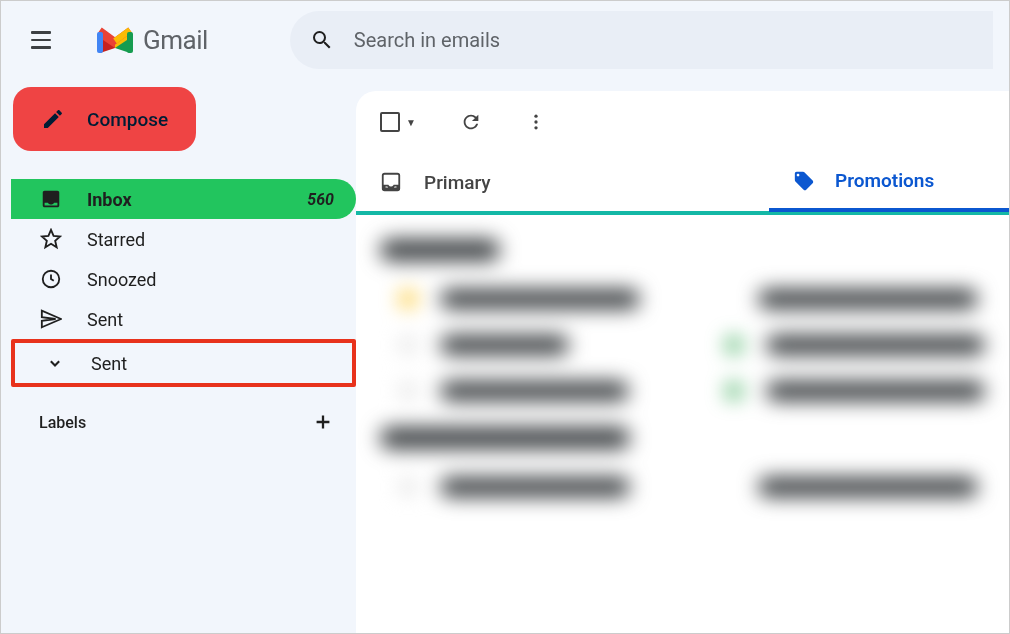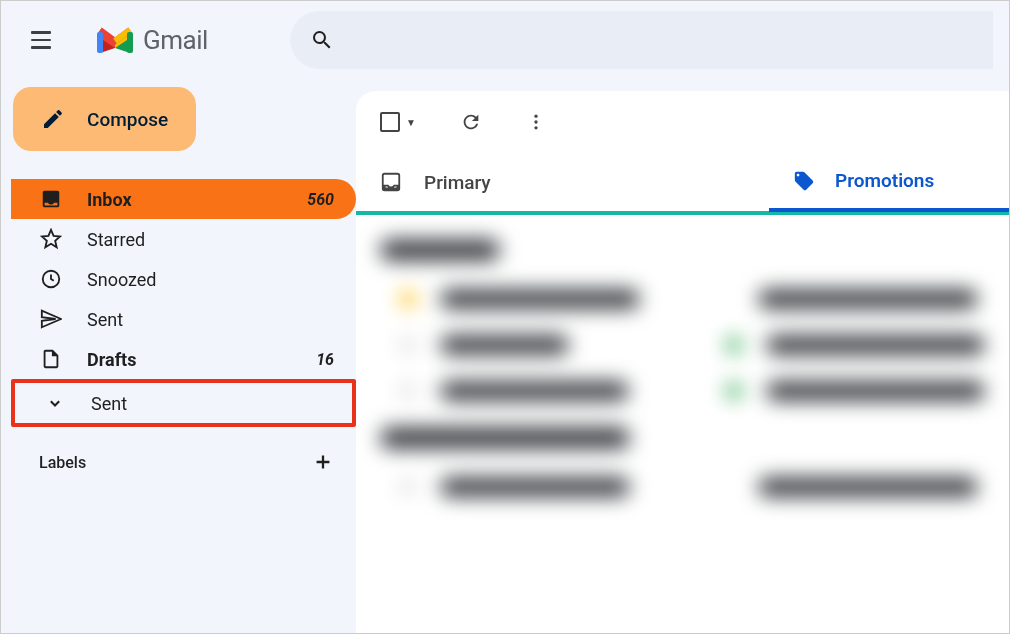--- a/index.html
+++ b/index.html
@@ -14,26 +14,26 @@
     .gmail-text { font-size: 26px; color: #5f6368; letter-spacing: -0.5px; }
     
     .search-bar { flex: 1; margin-left: 50px; }
     .search-box { background: #e9eef6; border-radius: 30px 0 0 30px; height: 58px; display: flex; align-items: center; padding: 0 20px; gap: 20px; }
     .search-input { border: none; background: transparent; font-size: 20px; color: #5f6368; outline: none; flex: 1; }
     .search-input::placeholder { color: #5f6368; }
     
     .container { display: flex; height: calc(100% - 70px); }
     
     .sidebar { width: 355px; padding: 8px 0 8px 10px; }
-    .compose-btn { background: #fdba74; border-radius: 18px; padding: 20px 28px; display: inline-flex; align-items: center; gap: 22px; cursor: pointer; margin-bottom: 28px; margin-left: 2px; }
+    .compose-btn { background: #ef4444; border-radius: 18px; padding: 20px 28px; display: inline-flex; align-items: center; gap: 22px; cursor: pointer; margin-bottom: 28px; margin-left: 2px; }
     .compose-text { font-size: 19px; color: #001d35; font-weight: 500; }
     
     .nav-list { list-style: none; }
     .nav-item { display: flex; align-items: center; padding: 8px 22px 8px 28px; border-radius: 0 20px 20px 0; cursor: pointer; }
-    .nav-item.active { background: #f97316; }
+    .nav-item.active { background: #22c55e; }
     .nav-item.active .nav-label, .nav-item.active .nav-count { font-weight: 700; }
     .nav-item.bold .nav-label, .nav-item.bold .nav-count { font-weight: 700; }
     .nav-icon { width: 24px; height: 24px; margin-right: 24px; display: flex; align-items: center; justify-content: center; }
     .nav-label { font-size: 18px; color: #1f1f1f; flex: 1; }
     .nav-count { font-size: 16px; color: #1f1f1f; font-style: italic; }
     .nav-highlight { border: 4px solid #e8321c; border-radius: 2px; }
     
     .labels-section { display: flex; align-items: center; padding: 24px 22px 8px 28px; }
     .labels-text { font-size: 16px; color: #1f1f1f; flex: 1; font-weight: 500; }
     
@@ -79,20 +79,21 @@
       <rect x="0" y="6" width="6" height="21" fill="#4285f4" rx="2"></rect>
       <rect x="30" y="6" width="6" height="21" fill="#169c50" rx="2"></rect>
     </svg>
     <span class="gmail-text">Gmail</span>
   </div>
   <div class="search-bar">
     <div class="search-box">
       <svg width="24" height="24" viewBox="0 0 24 24">
         <path d="M15.5 14h-.79l-.28-.27A6.471 6.471 0 0 0 16 9.5 6.5 6.5 0 1 0 9.5 16c1.61 0 3.09-.59 4.23-1.57l.27.28v.79l5 4.99L20.49 19l-4.99-5zm-6 0C7.01 14 5 11.99 5 9.5S7.01 5 9.5 5 14 7.01 14 9.5 11.99 14 9.5 14z" fill="#1f1f1f"></path>
       </svg>
+      <input class="search-input" placeholder="Search in emails" style="">
     </div>
   </div>
 </div>
 
 <div class="container">
   <div class="sidebar">
     <div class="compose-btn">
       <svg width="24" height="24" viewBox="0 0 24 24">
         <path d="M3 17.25V21h3.75L17.81 9.94l-3.75-3.75L3 17.25zM20.71 7.04c.39-.39.39-1.02 0-1.41l-2.34-2.34c-.39-.39-1.02-.39-1.41 0l-1.83 1.83 3.75 3.75 1.83-1.83z" fill="#001d35"></path>
       </svg>
@@ -126,29 +127,20 @@
         </span>
         <span class="nav-label">Snoozed</span>
       </li>
       <li class="nav-item">
         <span class="nav-icon">
           <svg width="22" height="22" viewBox="0 0 24 24">
               <path d="M2 21l21-9L2 3v7l15 2-15 2v7z" fill="none" stroke="#1f1f1f" stroke-width="2"></path>
             </svg>
         </span>
         <span class="nav-label">Sent</span>
-      </li>
-      <li class="nav-item bold">
-        <span class="nav-icon">
-          <svg width="22" height="22" viewBox="0 0 24 24">
-              <path d="M14 2H6c-1.1 0-2 .9-2 2v16c0 1.1.9 2 2 2h12c1.1 0 2-.9 2-2V8l-6-6zM6 20V4h7v5h5v11H6z" fill="#1f1f1f"></path>
-            </svg>
-        </span>
-        <span class="nav-label">Drafts</span>
-        <span class="nav-count">16</span>
       </li>
       <li class="nav-item nav-highlight">
         <span class="nav-icon">
           <svg width="20" height="20" viewBox="0 0 24 24">
               <path d="M7 10l5 5 5-5" stroke="#1f1f1f" stroke-width="2.5" fill="none"></path>
             </svg>
         </span>
         <span class="nav-label">Sent</span>
       </li>
     </ul>

